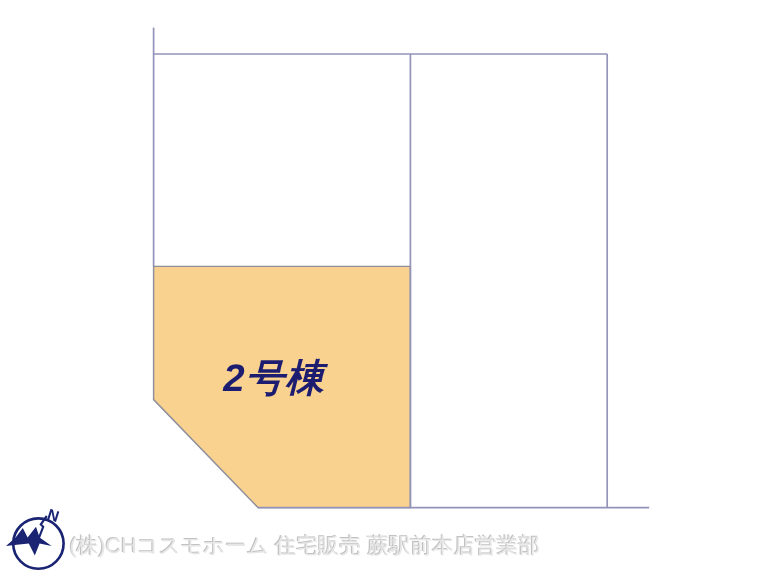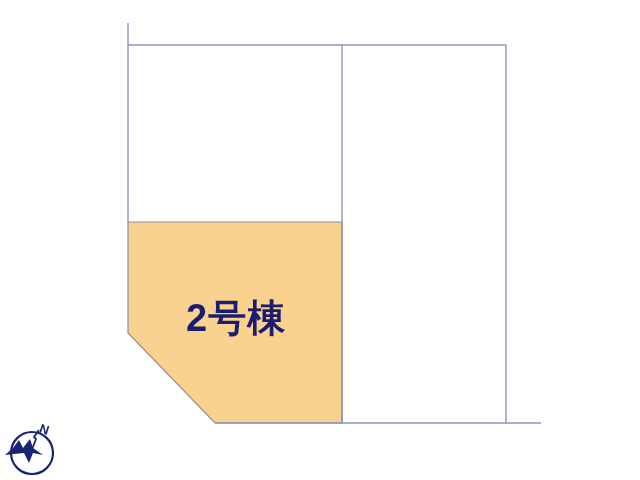--- a/index.html
+++ b/index.html
@@ -35,26 +35,27 @@
     stroke-width: 1.2;
   }
   .lines line {
     stroke: var(--boundary_line);
     stroke-width: 1.4;
   }
   .lot-label {
     position: absolute;
     left: 186px;
     top: 299px;
-    font-size: 38px;
+    font-size: 32px;
     font-weight: 600;
     line-height: 1.05;
     letter-spacing: 1px;
     color: var(--lot_label);
     white-space: nowrap;
+    font-style: italic;
   }
   .footer-watermark {
     position: absolute;
     left: 58px;
     top: 446px;
     font-size: 18px;
     line-height: 1.1;
     letter-spacing: 0px;
     color: var(--watermark);
     text-shadow: -1px -1px 0 var(--watermark_shadow), 1px 1px 0 #ffffff;
@@ -110,14 +111,15 @@
 
   <div class="lot-label">2号棟</div>
 
   <svg class="compass" viewBox="0 0 58 58" xmlns="http://www.w3.org/2000/svg">
     <circle class="compass-ring" cx="29" cy="32" r="21"></circle>
     <polyline class="compass-needle" points="28,31 33,18 31,16 36,9"></polyline>
     <path class="compass-bird" d="M2 34 L10 27 L16 19 L20 27 L27 18 L30 27 L40 34 L30 32 L26 42 L21 32 L11 33 Z"></path>
     <text class="compass-n" x="36" y="12" transform="rotate(18 38 10)">N</text>
   </svg>
 
+  <div class="footer-watermark">(株)CHコスモホーム 住宅販売 蕨駅前本店営業部</div>
 
 </div>
 
 </body></html>

